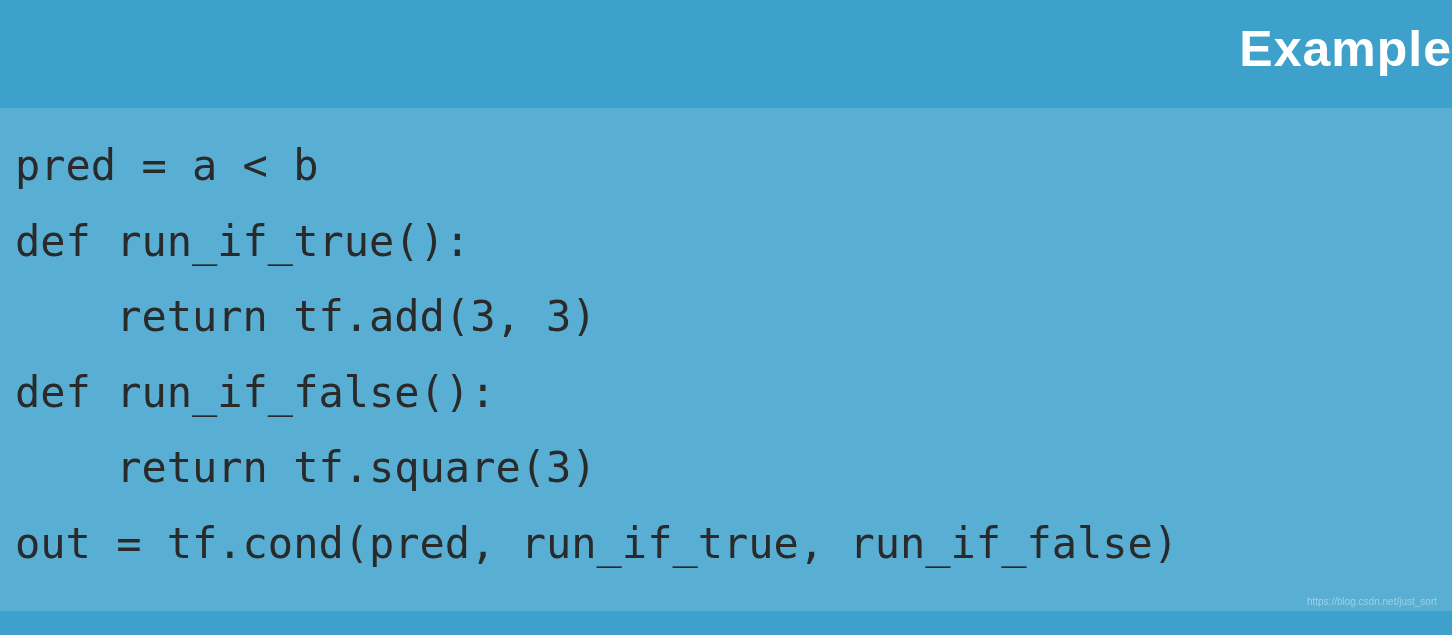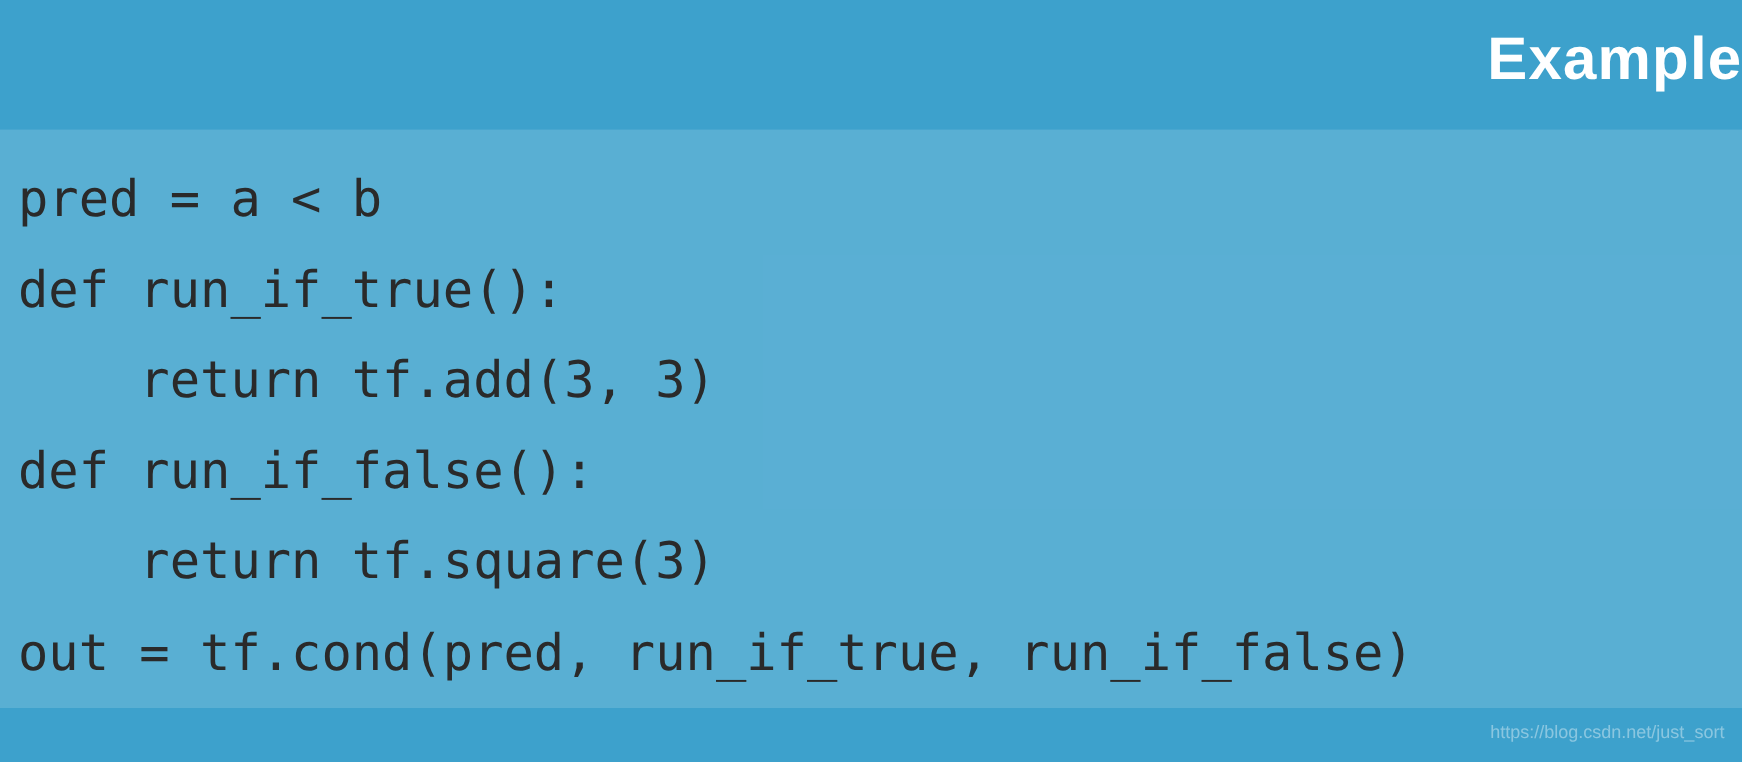--- a/index.html
+++ b/index.html
@@ -21,33 +21,33 @@
       text-align: right;
     }
     .title {
       color: #ffffff;
       font-size: 50px;
       font-weight: bold;
       letter-spacing: 1px;
     }
     .code-block {
       background-color: rgba(255, 255, 255, 0.15);
-      padding: 20px 15px 8px 15px;
+      padding: 20px 15px 29px 15px;
       font-family: 'Consolas', 'Menlo', 'Monaco', monospace;
       font-size: 42px;
       line-height: 1.8;
       color: #2a2a2a;
       white-space: pre;
     }
     .watermark {
       position: absolute;
-      bottom: 16px;
+      bottom: 28px;
       right: 15px;
       color: rgba(255, 255, 255, 0.4);
-      font-size: 15px;
+      font-size: 10px;
       font-family: Arial, sans-serif;
     }
   </style>
 </head>
 <body>
 
 <div class="header">
   <h1 class="title">Example</h1>
 </div>
 

